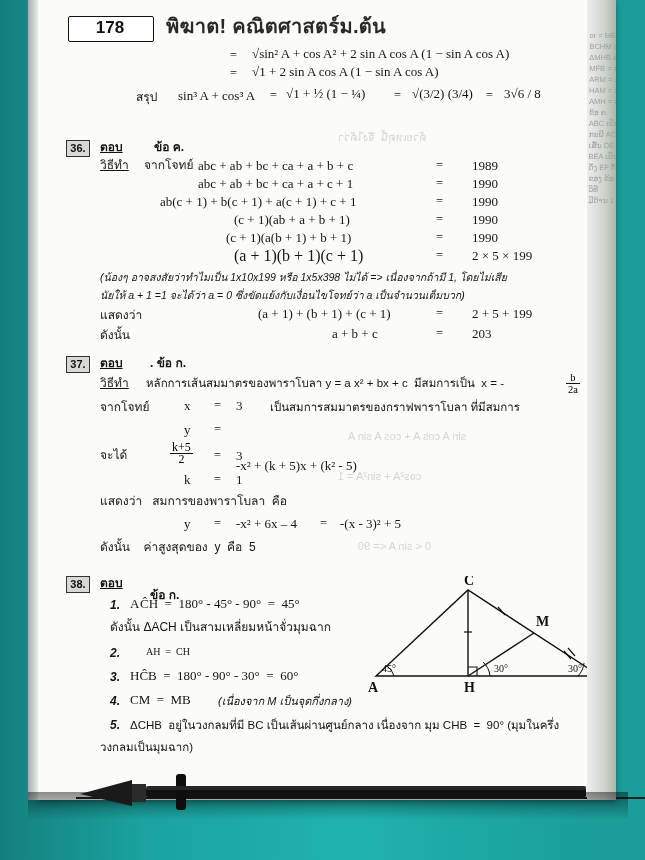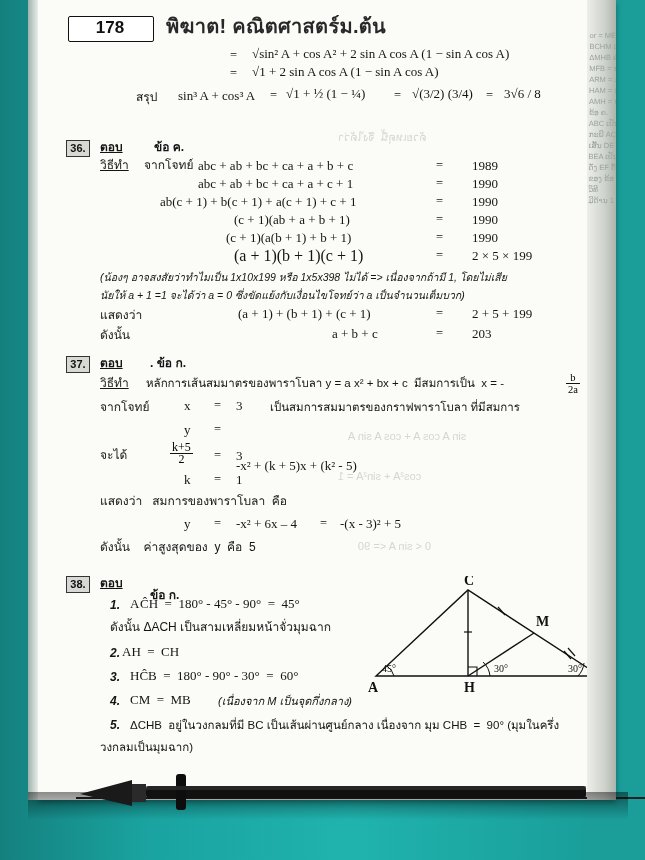--- a/index.html
+++ b/index.html
@@ -226,21 +226,21 @@
     <div class="t serif" style="left:434px; top:230px; font-size:13px;">1990</div>
 
     <div class="t serif" style="left:196px; top:248px; font-size:16px;">(a + 1)(b + 1)(c + 1)</div>
     <div class="t serif" style="left:398px; top:248px;">=</div>
     <div class="t serif" style="left:434px; top:248px; font-size:13px;">2 × 5 × 199</div>
 
     <div class="t sans it" style="left:62px; top:270px; font-size:10.5px;">(น้องๆ อาจสงสัยว่าทำไมเป็น 1x10x199 หรือ 1x5x398 ไม่ได้ =&gt; เนื่องจากถ้ามี 1, โดยไม่เสีย</div>
     <div class="t sans it" style="left:62px; top:288px; font-size:10.5px;">นัยให้ a + 1 =1 จะได้ว่า a = 0 ซึ่งขัดแย้งกับเงื่อนไขโจทย์ว่า a เป็นจำนวนเต็มบวก)</div>
 
     <div class="t sans" style="left:62px; top:308px; font-size:12px;">แสดงว่า</div>
-    <div class="t serif" style="left:200px; top:306px; font-size:13px;">(a + 1) + (b + 1) + (c + 1)</div>
+    <div class="t serif" style="left:220px; top:306px; font-size:13px;">(a + 1) + (b + 1) + (c + 1)</div>
     <div class="t serif" style="left:398px; top:306px;">=</div>
     <div class="t serif" style="left:434px; top:306px; font-size:13px;">2 + 5 + 199</div>
 
     <div class="t sans" style="left:62px; top:328px; font-size:12px;">ดังนั้น</div>
     <div class="t serif" style="left:294px; top:326px; font-size:13px;">a + b + c</div>
     <div class="t serif" style="left:398px; top:326px;">=</div>
     <div class="t serif" style="left:434px; top:326px; font-size:13px;">203</div>
 
     <div class="qnum" style="left:28px; top:356px;">37.</div>
     <div class="t sans b u" style="left:62px; top:356px; font-size:12px;">ตอบ</div>
@@ -288,21 +288,21 @@
     <div class="t sans b u" style="left:62px; top:576px; font-size:12px;">ตอบ</div>
     <div class="t sans b" style="left:112px; top:576px; font-size:12px;margin-top:12px;">ข้อ ก.</div>
 
     <div class="t sans it b" style="left:72px; top:598px; font-size:12px;">1.</div>
     <div class="t serif" style="left:92px; top:596px; font-size:13px;">A</div>
     <div class="t serif" style="left:102px; top:596px; font-size:13px;">ĈH  =  180° - 45° - 90°  =  45°</div>
 
     <div class="t sans" style="left:72px; top:620px; font-size:12px;">ดังนั้น ΔACH เป็นสามเหลี่ยมหน้าจั่วมุมฉาก</div>
 
     <div class="t sans it b" style="left:72px; top:646px; font-size:12px;">2.</div>
-    <div class="t serif" style="left:84px; top:644px; font-size:13px;text-align:center;">AH  =  CH</div>
+    <div class="t serif" style="left:108px; top:644px; font-size:10px;text-align:center;">AH  =  CH</div>
 
     <div class="t sans it b" style="left:72px; top:670px; font-size:12px;">3.</div>
     <div class="t serif" style="left:92px; top:668px; font-size:13px;">HĈB  =  180° - 90° - 30°  =  60°</div>
 
     <div class="t sans it b" style="left:72px; top:694px; font-size:12px;">4.</div>
     <div class="t serif" style="left:92px; top:692px; font-size:13px;">CM  =  MB</div>
     <div class="t sans it" style="left:180px; top:694px; font-size:11px;">(เนื่องจาก M เป็นจุดกึ่งกลาง)</div>
 
     <div class="t sans it b" style="left:72px; top:718px; font-size:12px;">5.</div>
     <div class="t sans" style="left:92px; top:718px; font-size:11.5px;">ΔCHB  อยู่ในวงกลมที่มี BC เป็นเส้นผ่านศูนย์กลาง เนื่องจาก มุม CHB  =  90° (มุมในครึ่ง</div>

